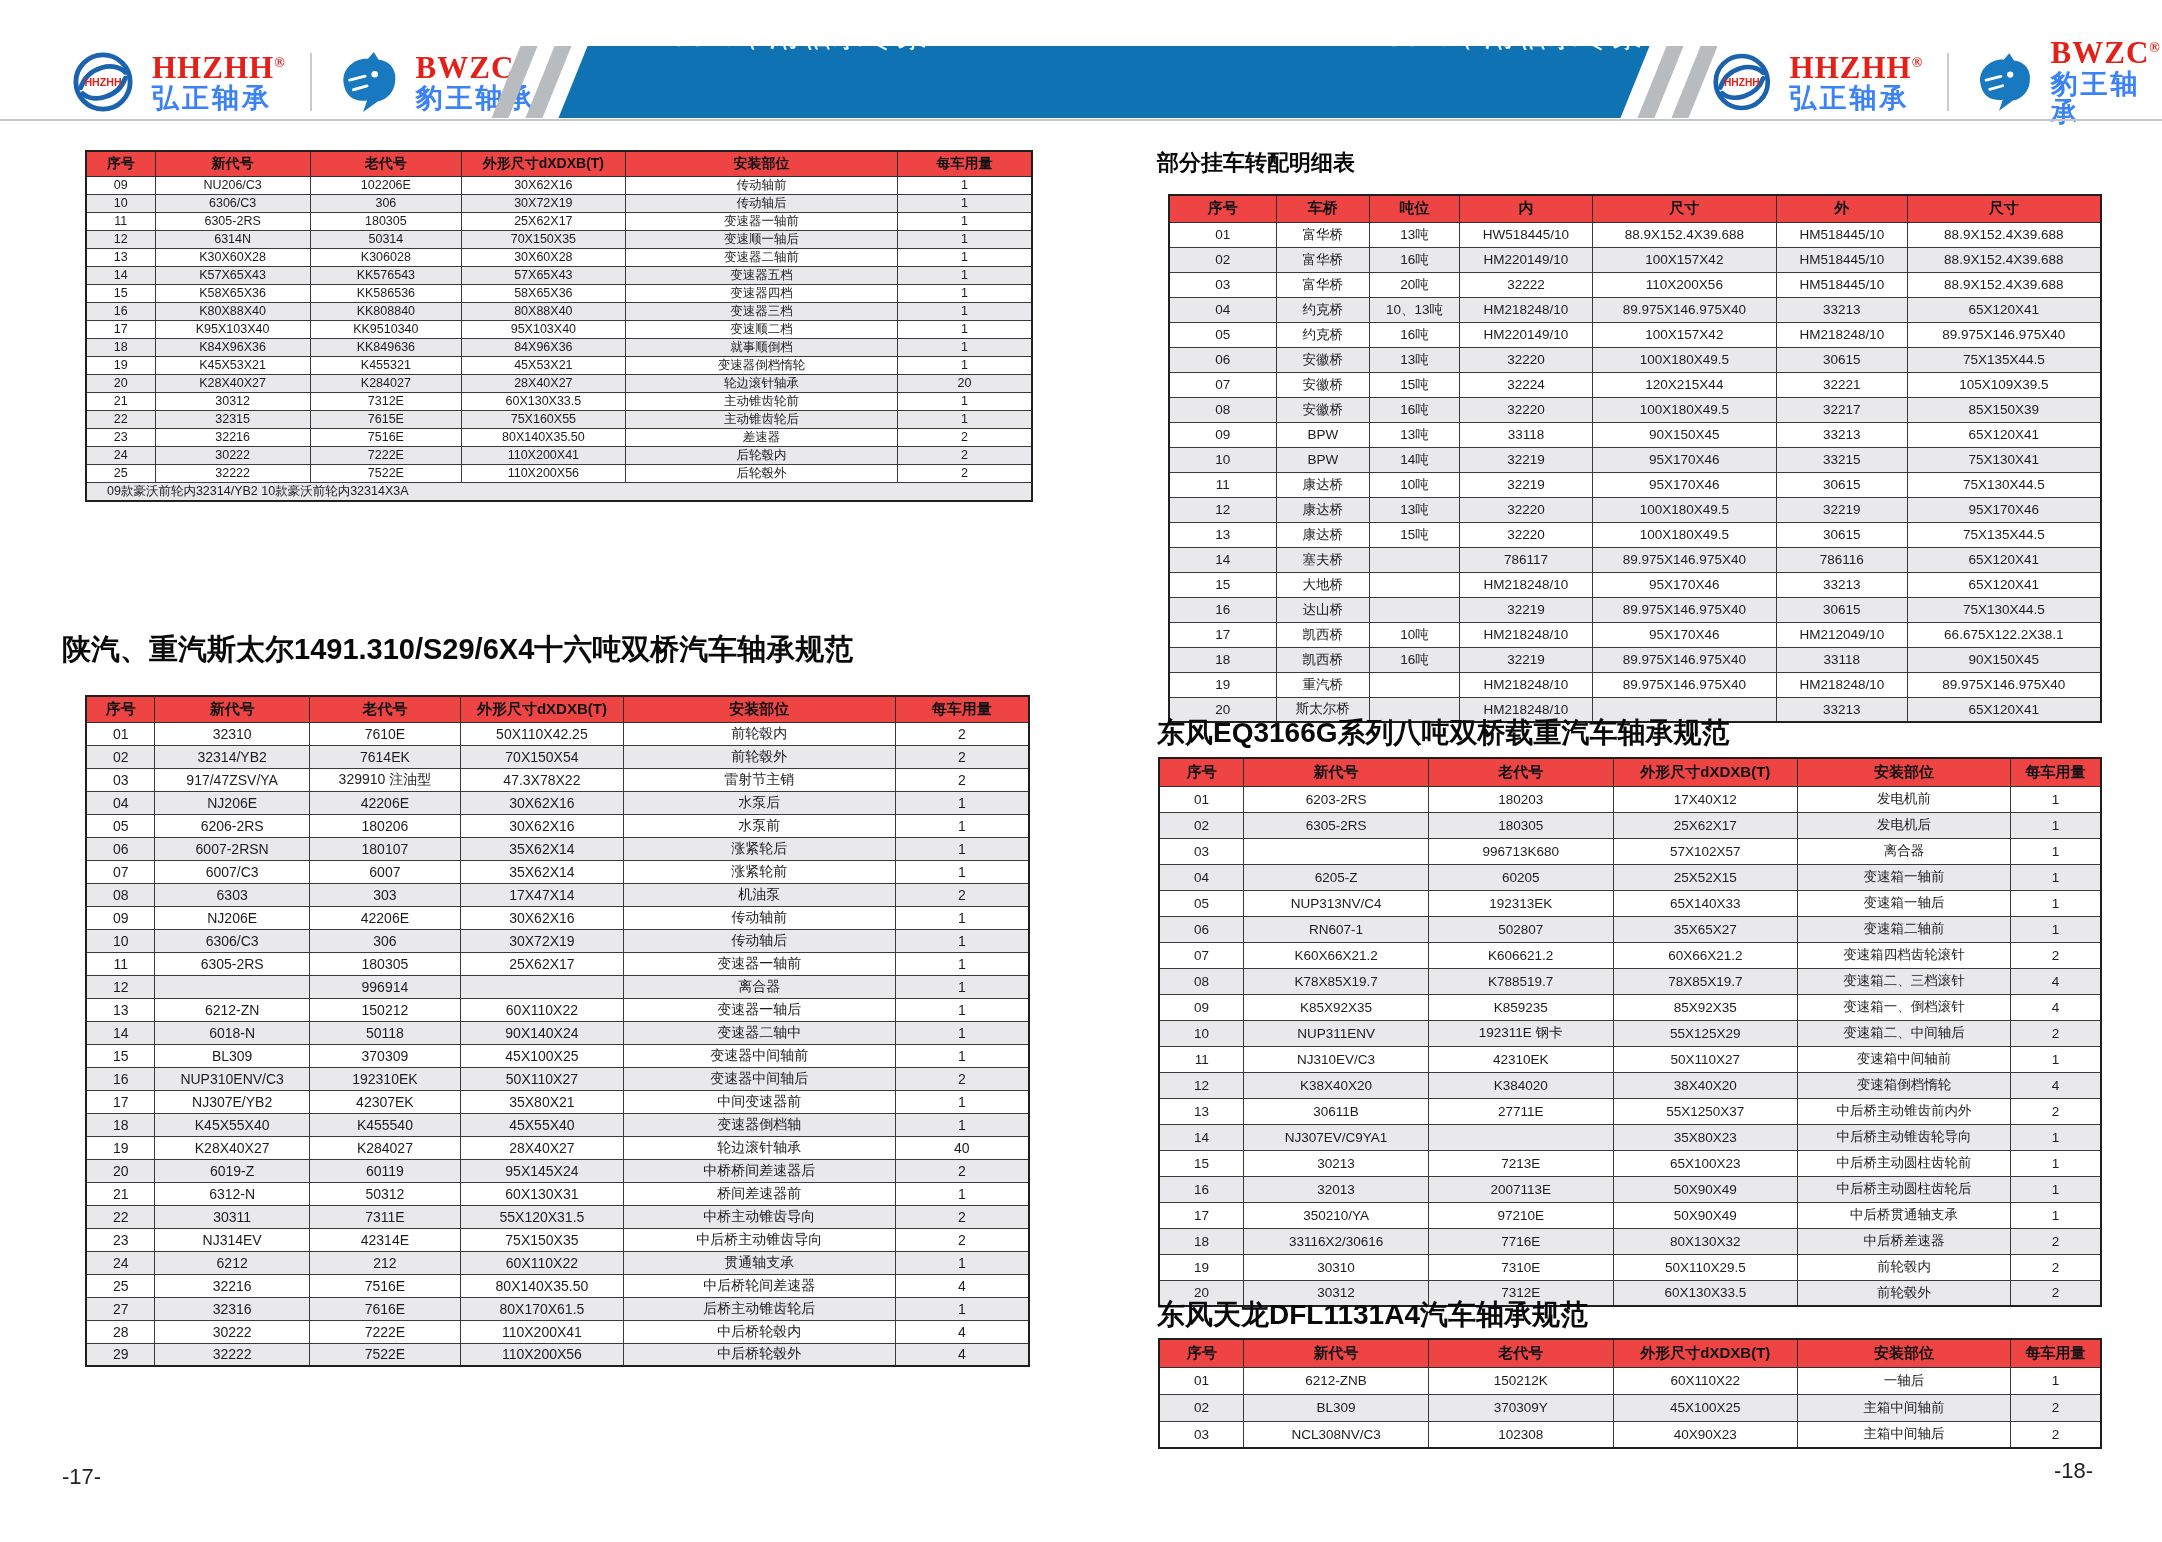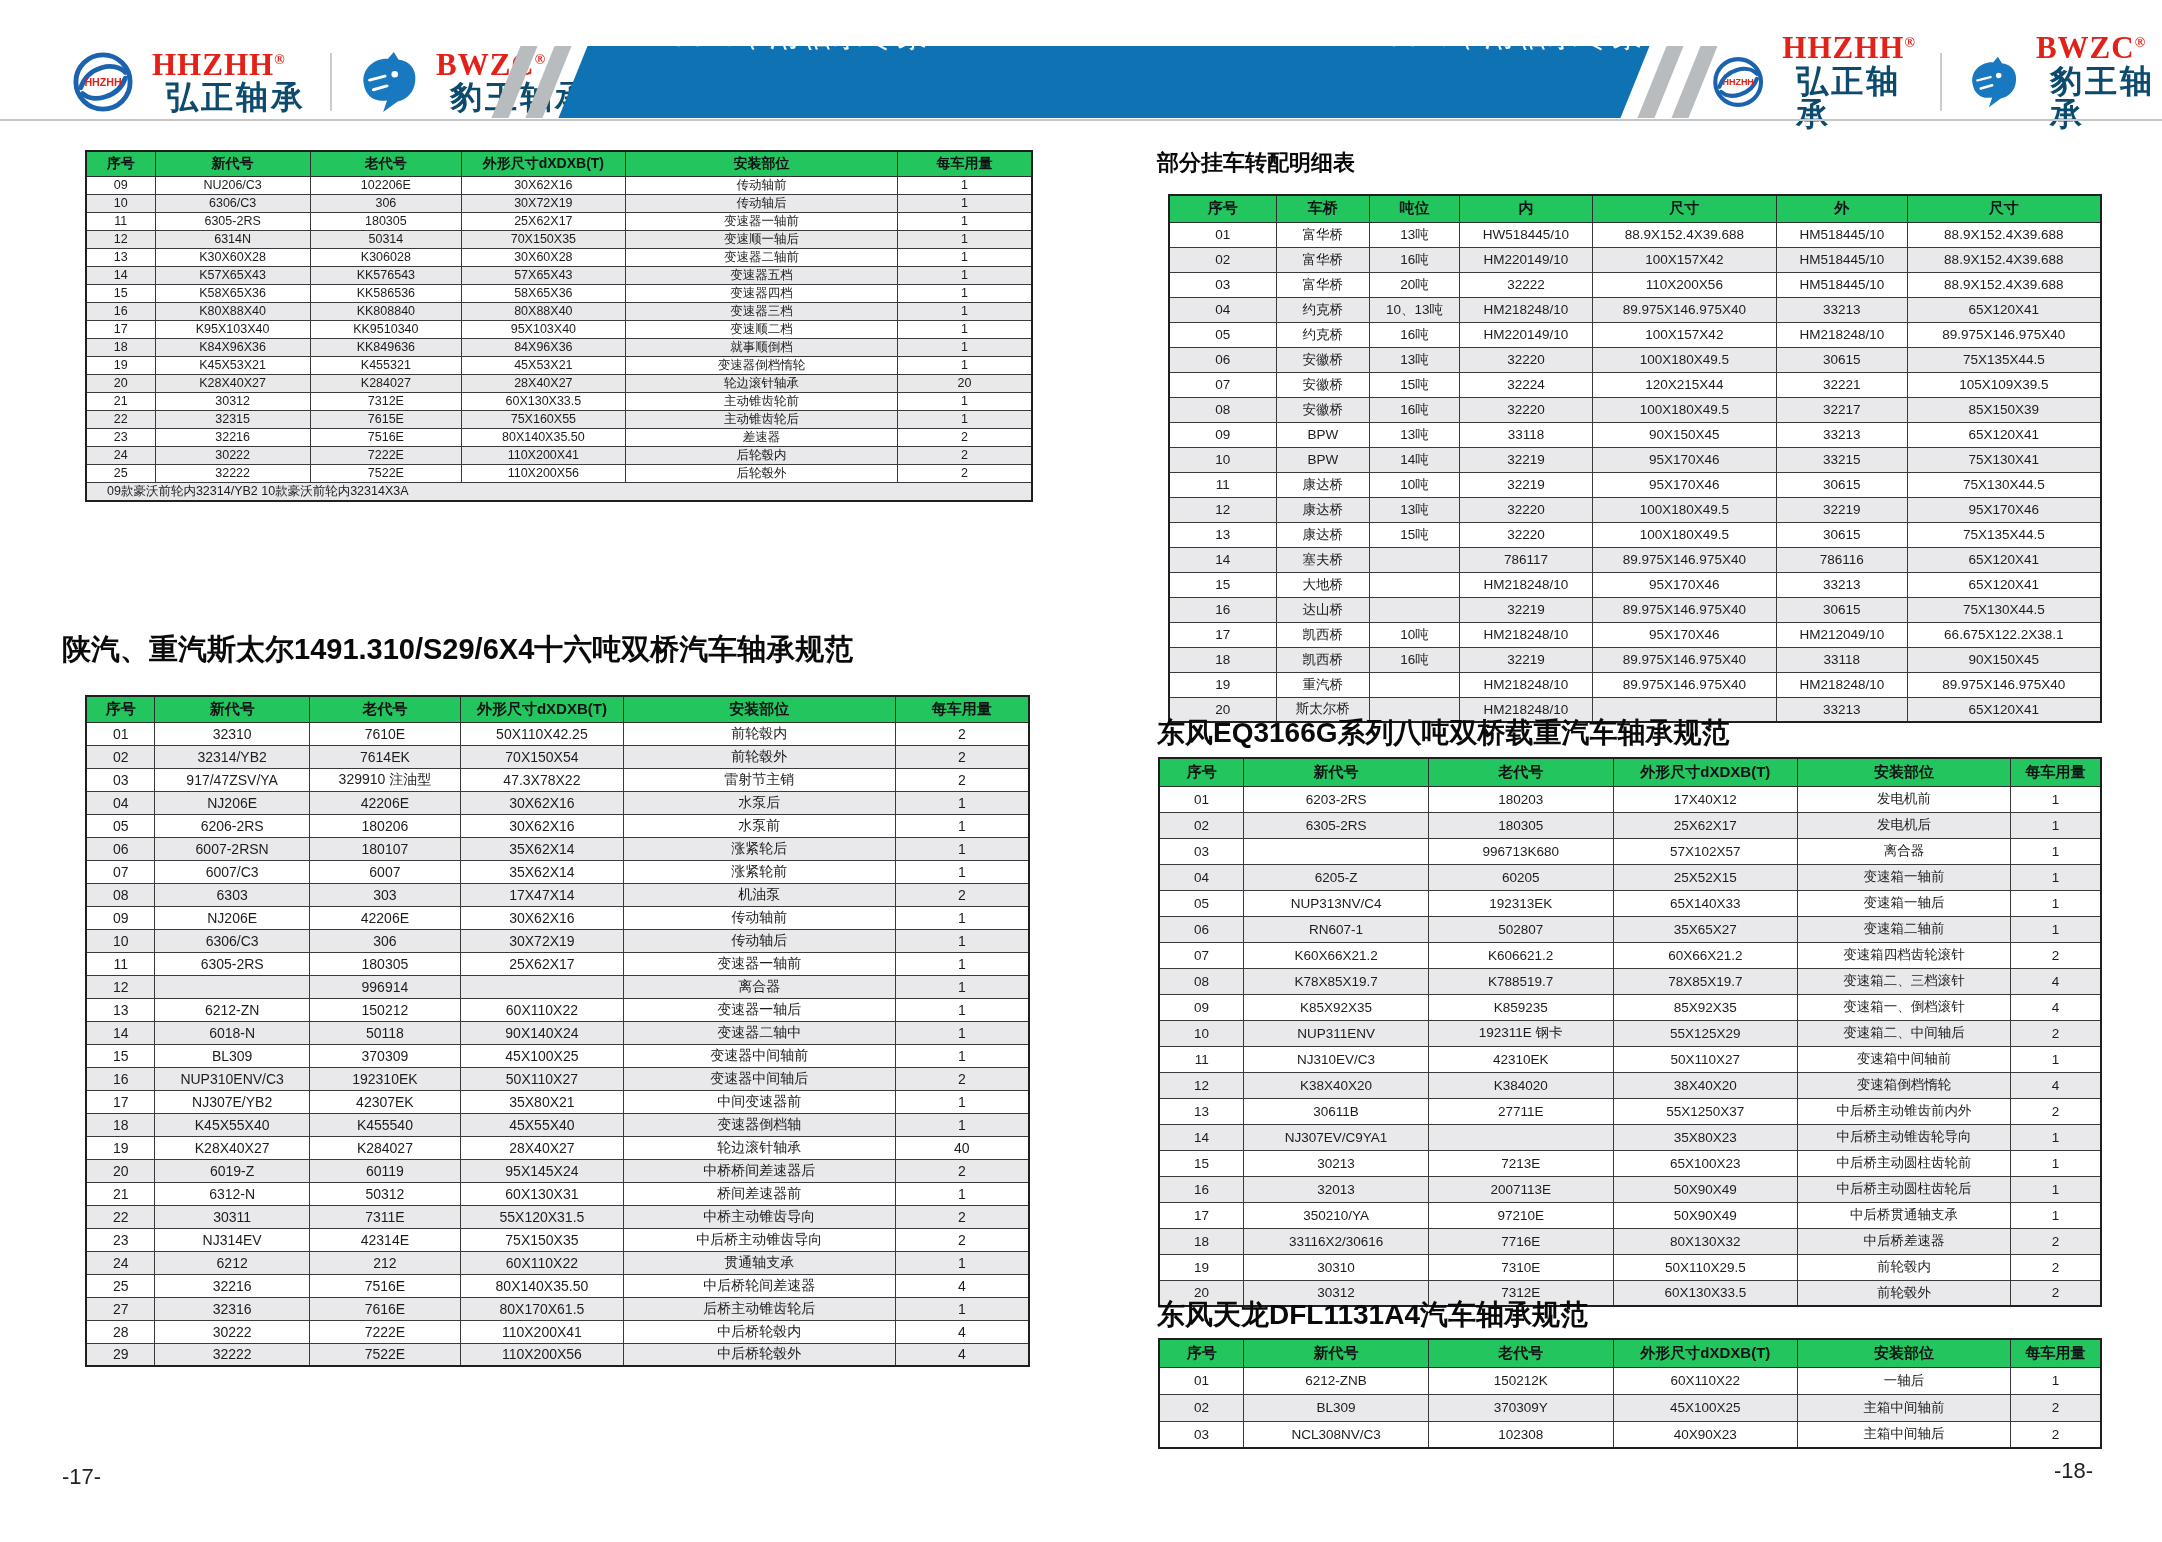--- a/index.html
+++ b/index.html
@@ -9,21 +9,21 @@
 
   
   .hdr { position:absolute; left:0; top:0; width:2162px; height:121px; background:#fff; }
   .hdr-rule { position:absolute; left:0; top:119px; width:2162px; height:2px; background:#c4c6c8; }
   .logo-group { position:absolute; top:46px; height:72px; display:flex; align-items:center; gap:18px; }
   .logo-group.lg-left  { left:72px; }
   .logo-group.lg-right { left:1712px; }
   .logo-txt { display:flex; flex-direction:column; justify-content:center; line-height:1.05; }
   .logo-en { font-size:31px; font-weight:700; color:#e32119; letter-spacing:1px; font-family:"Liberation Serif", serif; }
   .logo-en sup { font-size:14px; }
-  .logo-cn { font-size:32px; font-weight:700; color:#0c4a6e; letter-spacing:3px;margin-left:14px; }
+  .logo-cn { font-size:27px; font-weight:700; color:#3b82f6; letter-spacing:3px; }
   .logo-sep { width:2px; height:58px; background:#c9cbcd; margin:0 6px; }
 
   .stripe { position:absolute; top:46px; height:72px; width:17px; background:#b9bcbe; transform:skewX(-22deg); }
   .banner { position:absolute; left:573px; top:46px; width:1062px; height:72px; background:#0f72b2;
             transform:skewX(-22deg); }
   .banner-txt { position:absolute; top:0; height:72px; display:flex; align-items:center;
                 transform:skewX(22deg); color:#fff; font-size:30px; letter-spacing:2px; }
   .banner-txt.bt-left  { left:75px; }
   .banner-txt.bt-right { left:790px; }
 
@@ -39,21 +39,21 @@
 
   
   .twrap { position:absolute; }
   #t1 { left:85px;  top:150px;  width:948px; }
   #t2 { left:85px;  top:695px;  width:945px; }
   #t3 { left:1168px; top:194px; width:934px; }
   #t4 { left:1158px; top:757px; width:944px; }
   #t5 { left:1158px; top:1338px; width:944px; }
 
   table.tbl { width:100%; border-collapse:collapse; table-layout:fixed; border:2px solid #1f1f1f; }
-  table.tbl th { background:#22c55e; color:#101316; font-weight:600; border:1px solid #2e2e2e;
+  table.tbl th { background:#ef4444; color:#101316; font-weight:600; border:1px solid #2e2e2e;
                  text-align:center; white-space:nowrap; overflow:hidden; }
   table.tbl td { border:1px solid #3a3a3a; text-align:center; white-space:nowrap; overflow:hidden;
                  color:#1c1c1e; background:#fff; }
   table.tbl tbody tr:nth-child(even) td { background:#e9e9eb; }
   table.tbl td.note-cell { text-align:left; padding-left:20px; }
 
   #t1 th { height:25px; font-size:14px; }
   #t1 td { height:17px; font-size:12.5px; }
   #t2 th { height:26px; font-size:15px; }
   #t2 td { height:23px; font-size:14px; }

